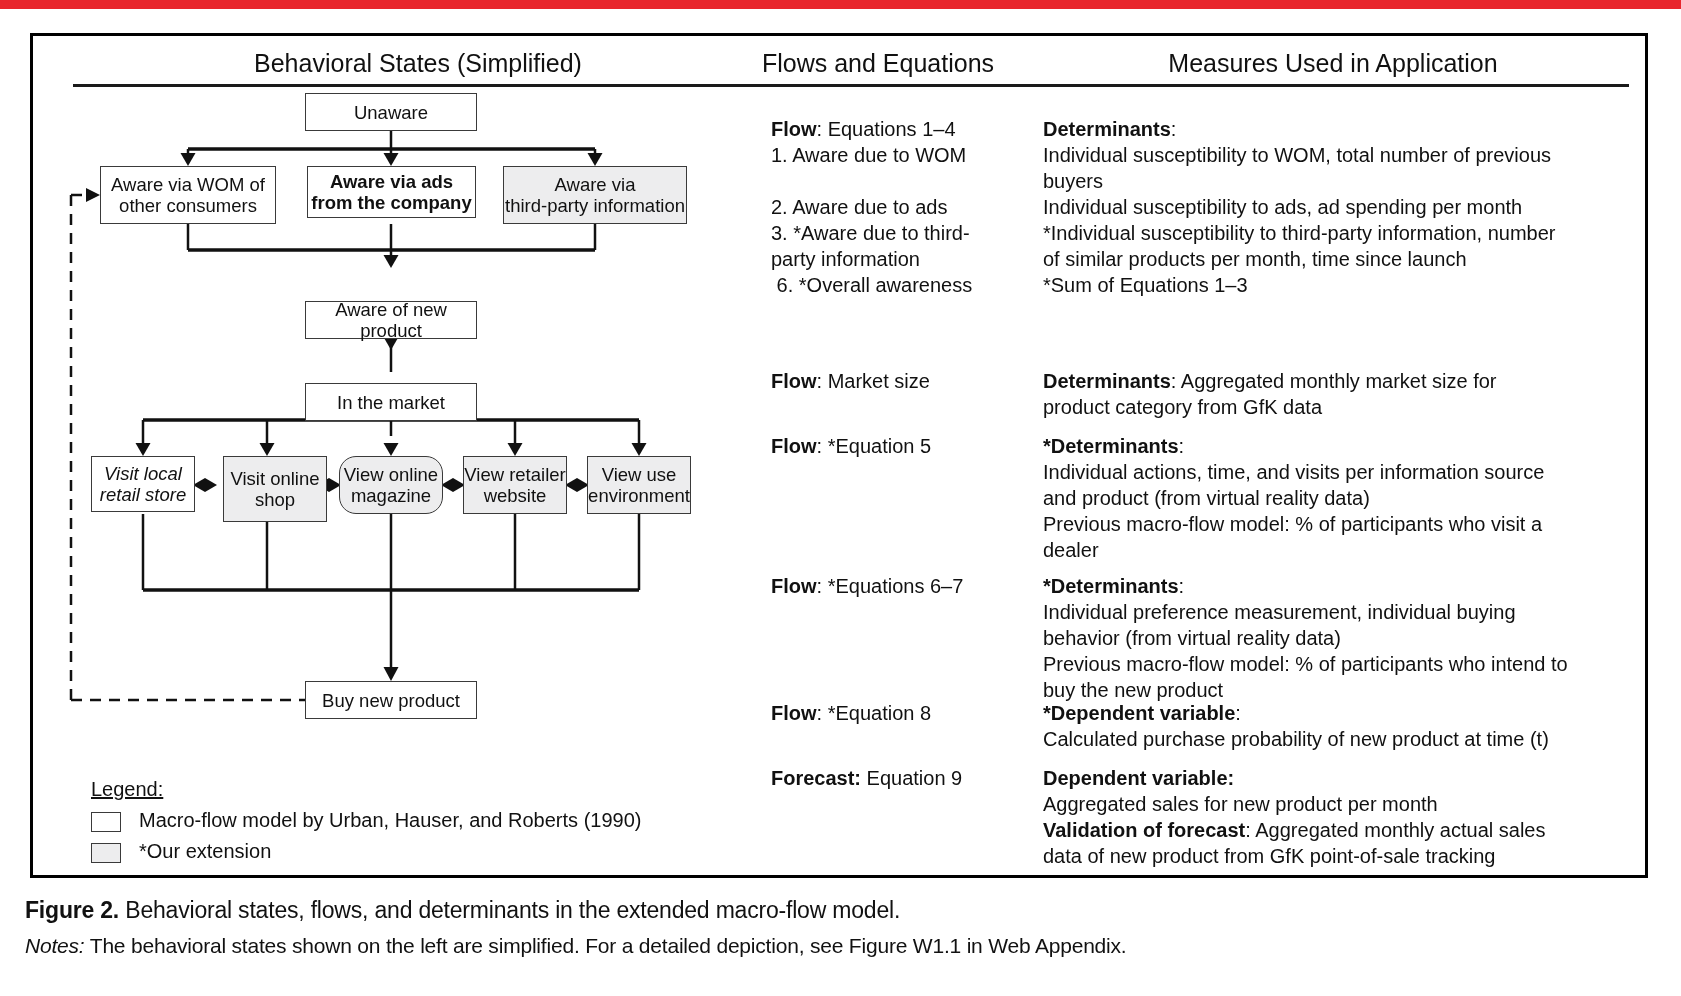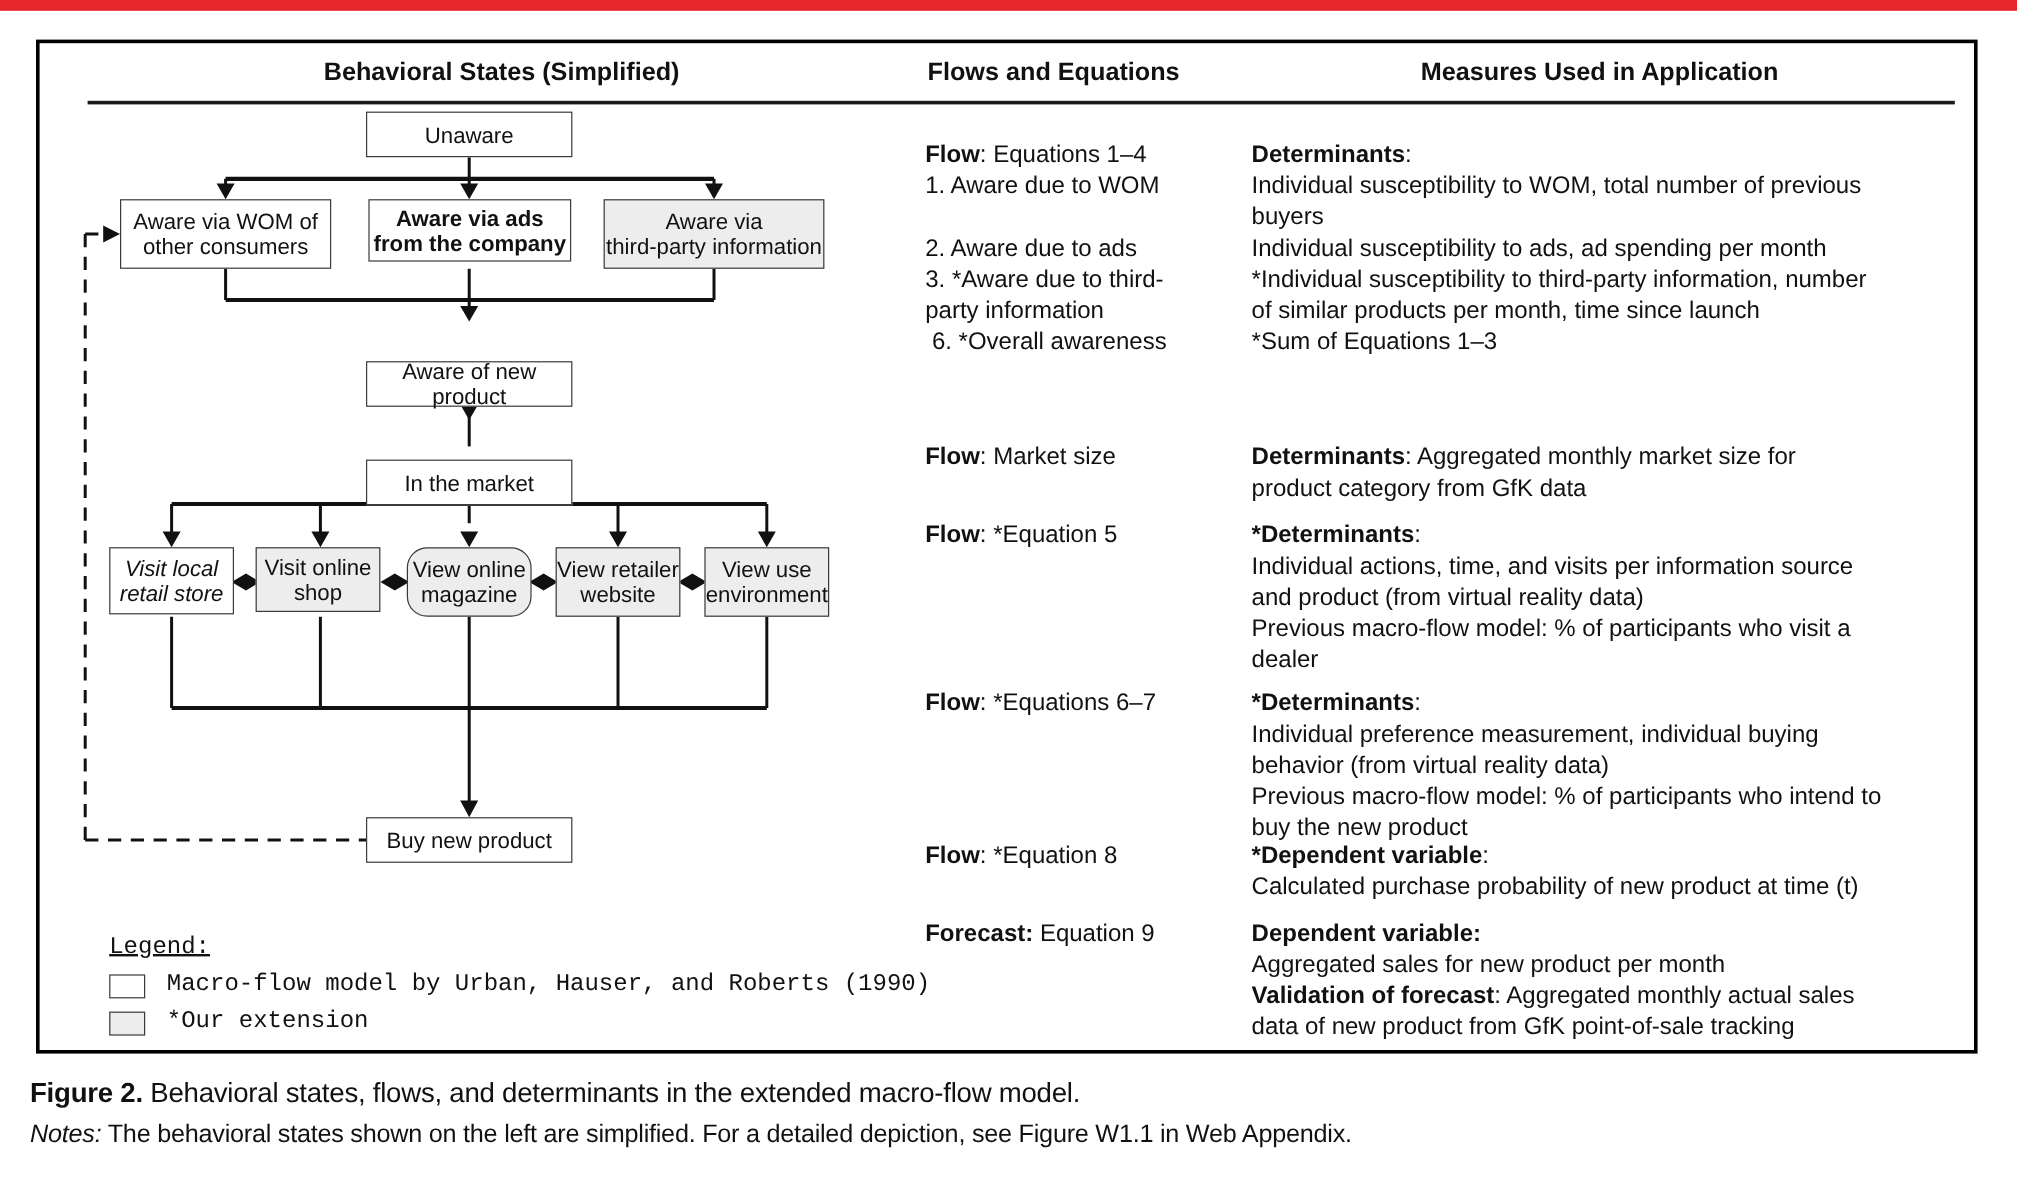--- a/index.html
+++ b/index.html
@@ -10,21 +10,21 @@
     overflow:hidden;
   }
   .top-accent { position:absolute; left:0; top:0; width:1681px; height:9px; background:#e8262d; }
 
   .figure-box {
     position:absolute; left:30px; top:33px; width:1618px; height:845px;
     border:3px solid #000; background:#fff;
   }
 
   
-  .col-header { position:absolute; top:13px; font-weight:bold; font-size:21px; text-align:center; }
+  .col-header { position:absolute; top:13px; font-weight:normal; font-size:25px; text-align:center; }
   .hdr-behavioral { left:35px;  width:700px; }
   .hdr-flows      { left:700px; width:290px; }
   .hdr-measures   { left:1005px;width:590px; }
   .header-rule { position:absolute; left:40px; top:48px; width:1556px; height:3px; background:#1a1a1a; }
 
   
   .flowchart { position:absolute; left:0; top:0; width:760px; height:839px; }
   .flowchart svg { position:absolute; left:0; top:0; }
   .node {
     position:absolute; border:1.5px solid #3a3a3a; background:#fff;
@@ -32,28 +32,28 @@
     font-size:18.5px; line-height:21px; white-space:pre-line; z-index:2;
   }
   .node.gray { background:#ededee; }
   .n-unaware   { left:272px; top:57px;  width:172px; height:38px; }
   .n-wom       { left:67px;  top:130px; width:176px; height:58px; }
   .n-ads       { left:274px; top:130px; width:169px; height:52px;font-weight:bold; }
   .n-third     { left:470px; top:130px; width:184px; height:58px; }
   .n-awarenew  { left:272px; top:265px; width:172px; height:38px; }
   .n-inmarket  { left:272px; top:347px; width:172px; height:38px; }
   .n-v1 { left:58px;  top:420px; width:104px; height:56px;font-style:italic; }
-  .n-v2 { left:180px; top:420px; width:104px; height:54px; }
+  .n-v2 { left:190px; top:420px; width:104px; height:66px; }
   .n-v3 { left:306px; top:420px; width:104px; height:58px;border-radius:17px; }
   .n-v4 { left:430px; top:420px; width:104px; height:58px; }
   .n-v5 { left:554px; top:420px; width:104px; height:58px; }
   .n-buy       { left:272px; top:645px; width:172px; height:38px; }
 
   
-  .legend { position:absolute; left:58px; top:742px; font-size:20px;font-family:Liberation Mono, monospace; }
+  .legend { position:absolute; left:58px; top:742px; font-size:20px; }
   .legend-title { text-decoration:underline; margin-bottom:8px; }
   .legend-row { display:flex; align-items:flex-end; margin-bottom:8px; }
   .swatch { width:30px; height:20px; border:1.5px solid #3a3a3a; margin-right:18px; flex:0 0 auto; }
   .swatch.white { background:#fff; }
   .swatch.gray  { background:#ededee; }
 
   
   .colblock { position:absolute; font-size:20px; line-height:26px; }
   .flows-col    { left:738px;  width:260px; }
   .measures-col { left:1010px; width:578px; }

